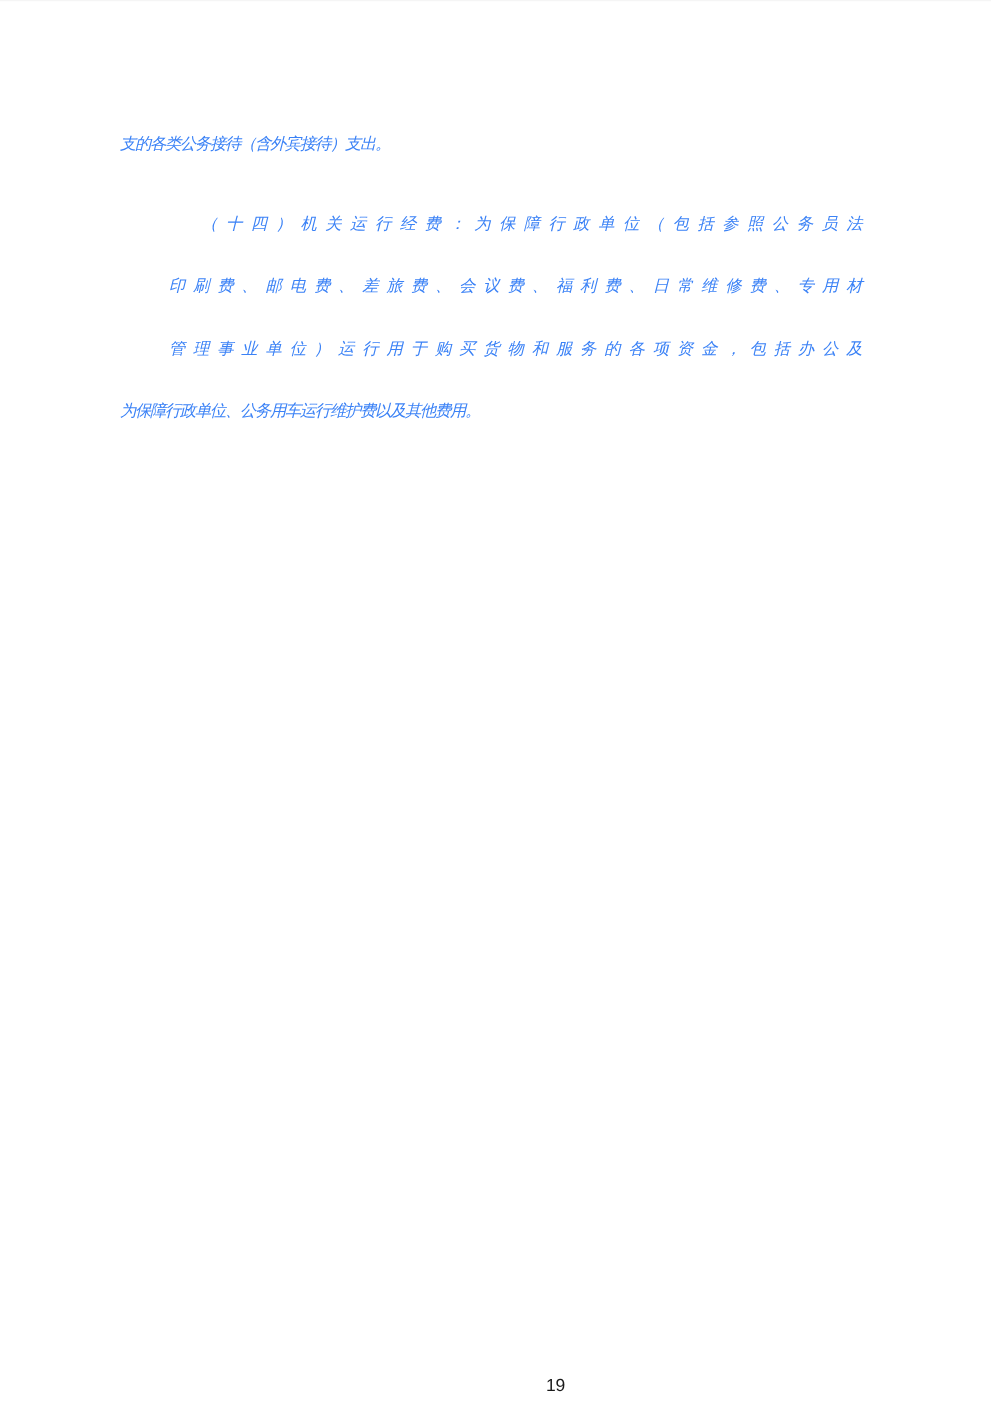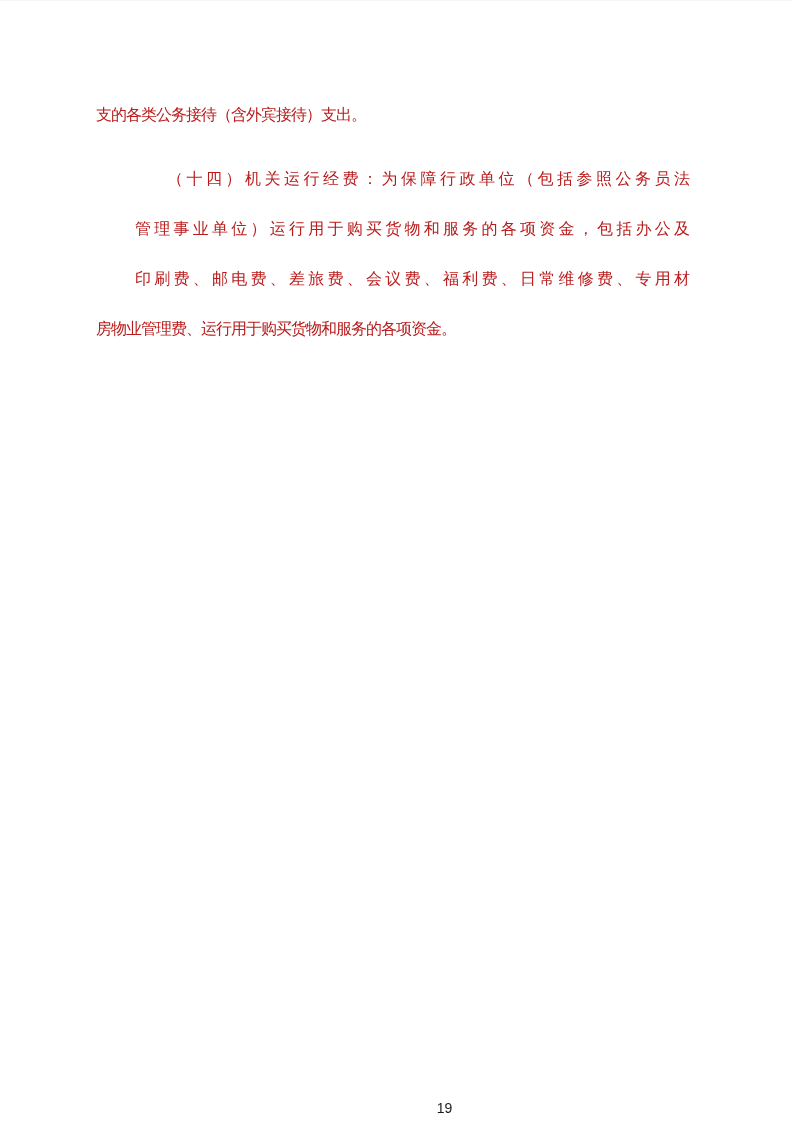--- a/index.html
+++ b/index.html
@@ -16,22 +16,23 @@
     font-family: "Liberation Sans", "DejaVu Sans", sans-serif;
     color: #000000;
     box-sizing: border-box;
     border-top: 1px solid #f5f5f5;
   }
   .body-text {
     position: absolute;
     top: 89px;
     left: 96px;
     width: 594px;
-    font-size: 16px;
-    color: #b91c1c;
+    font-size: 13px;
+    color: #3b82f6;
+    font-style: italic;
   }
   .paragraph {
     margin: 0;
     padding: 0;
   }
   .paragraph + .paragraph {
     margin-top: 14px;
   }
   .line {
     height: 50px;
@@ -67,21 +68,21 @@
 </head>
 <body>
 
 <div class="page">
   <div class="body-text">
       <div class="paragraph">
         <div class="line plain">支的各类公务接待（含外宾接待）支出。</div>
       </div>
       <div class="paragraph">
         <div class="line justify indent">（十四）机关运行经费：为保障行政单位（包括参照公务员法</div>
+        <div class="line justify">印刷费、邮电费、差旅费、会议费、福利费、日常维修费、专用材</div>
         <div class="line justify">管理事业单位）运行用于购买货物和服务的各项资金，包括办公及</div>
-        <div class="line justify">印刷费、邮电费、差旅费、会议费、福利费、日常维修费、专用材</div>
-        <div class="line plain">房物业管理费、运行用于购买货物和服务的各项资金。</div>
+        <div class="line plain">为保障行政单位、公务用车运行维护费以及其他费用。</div>
       </div>
     </div>
   <div class="page-footer">
     <span>19</span>
   </div>
 </div>
 
 </body></html>

